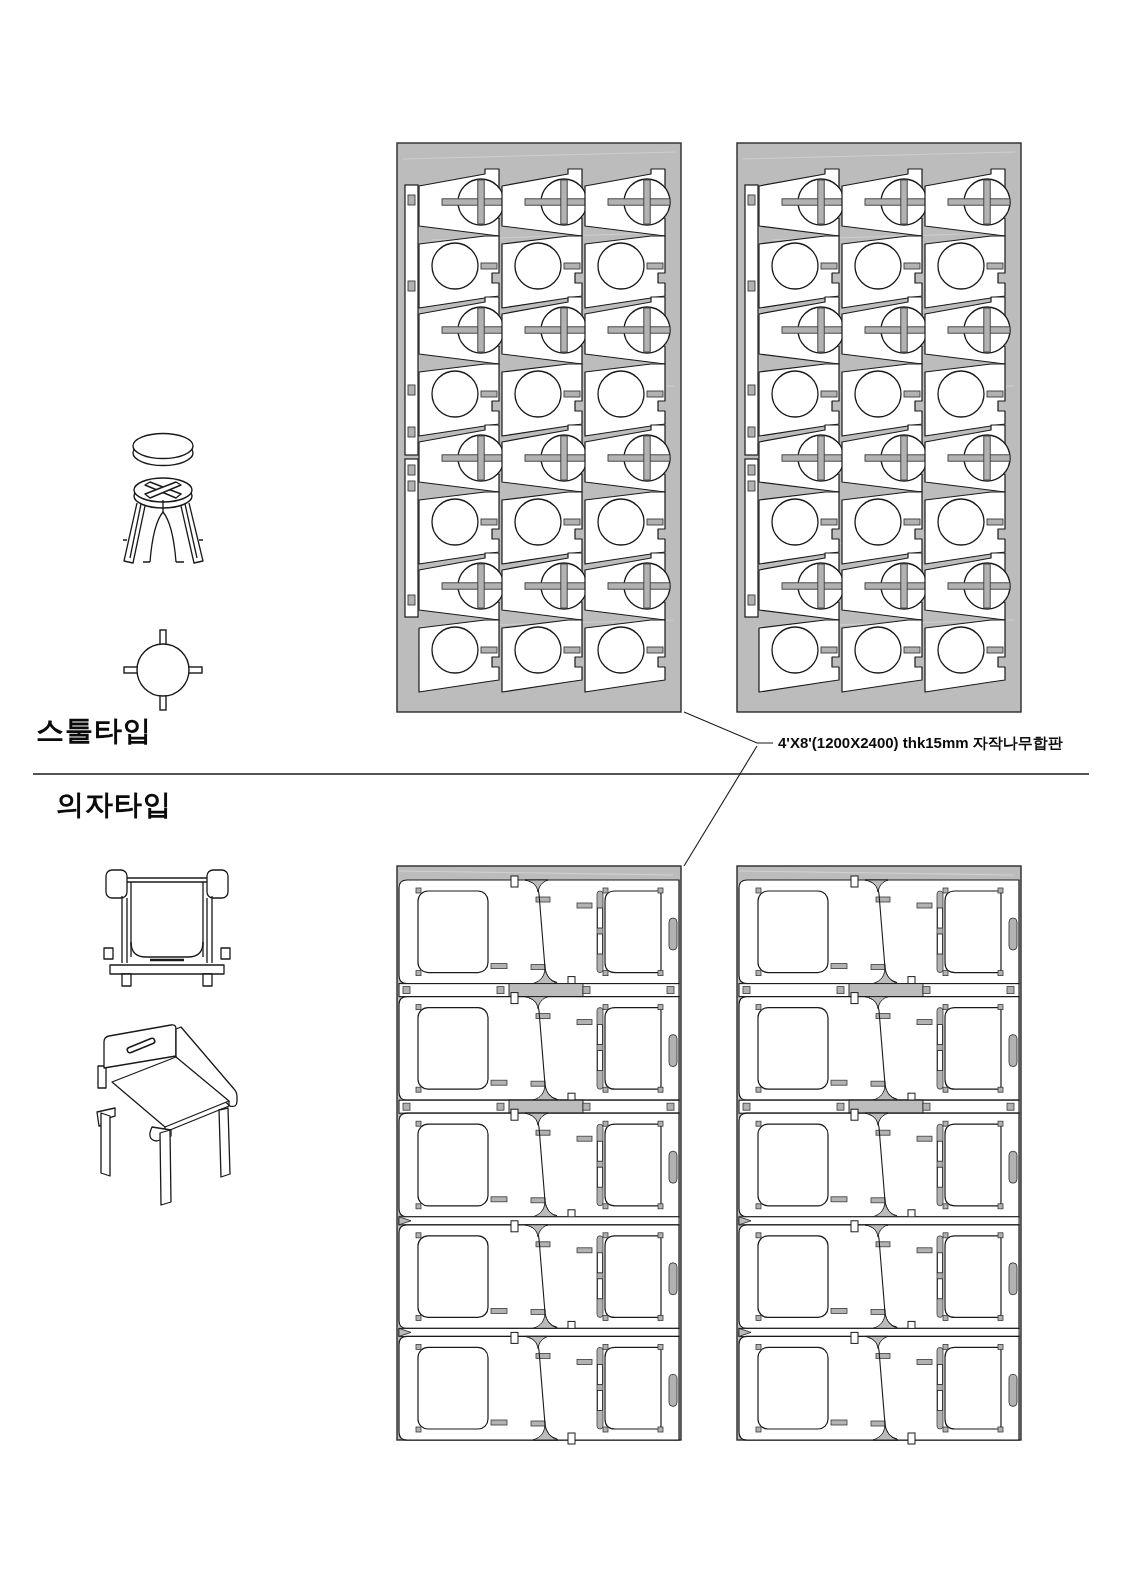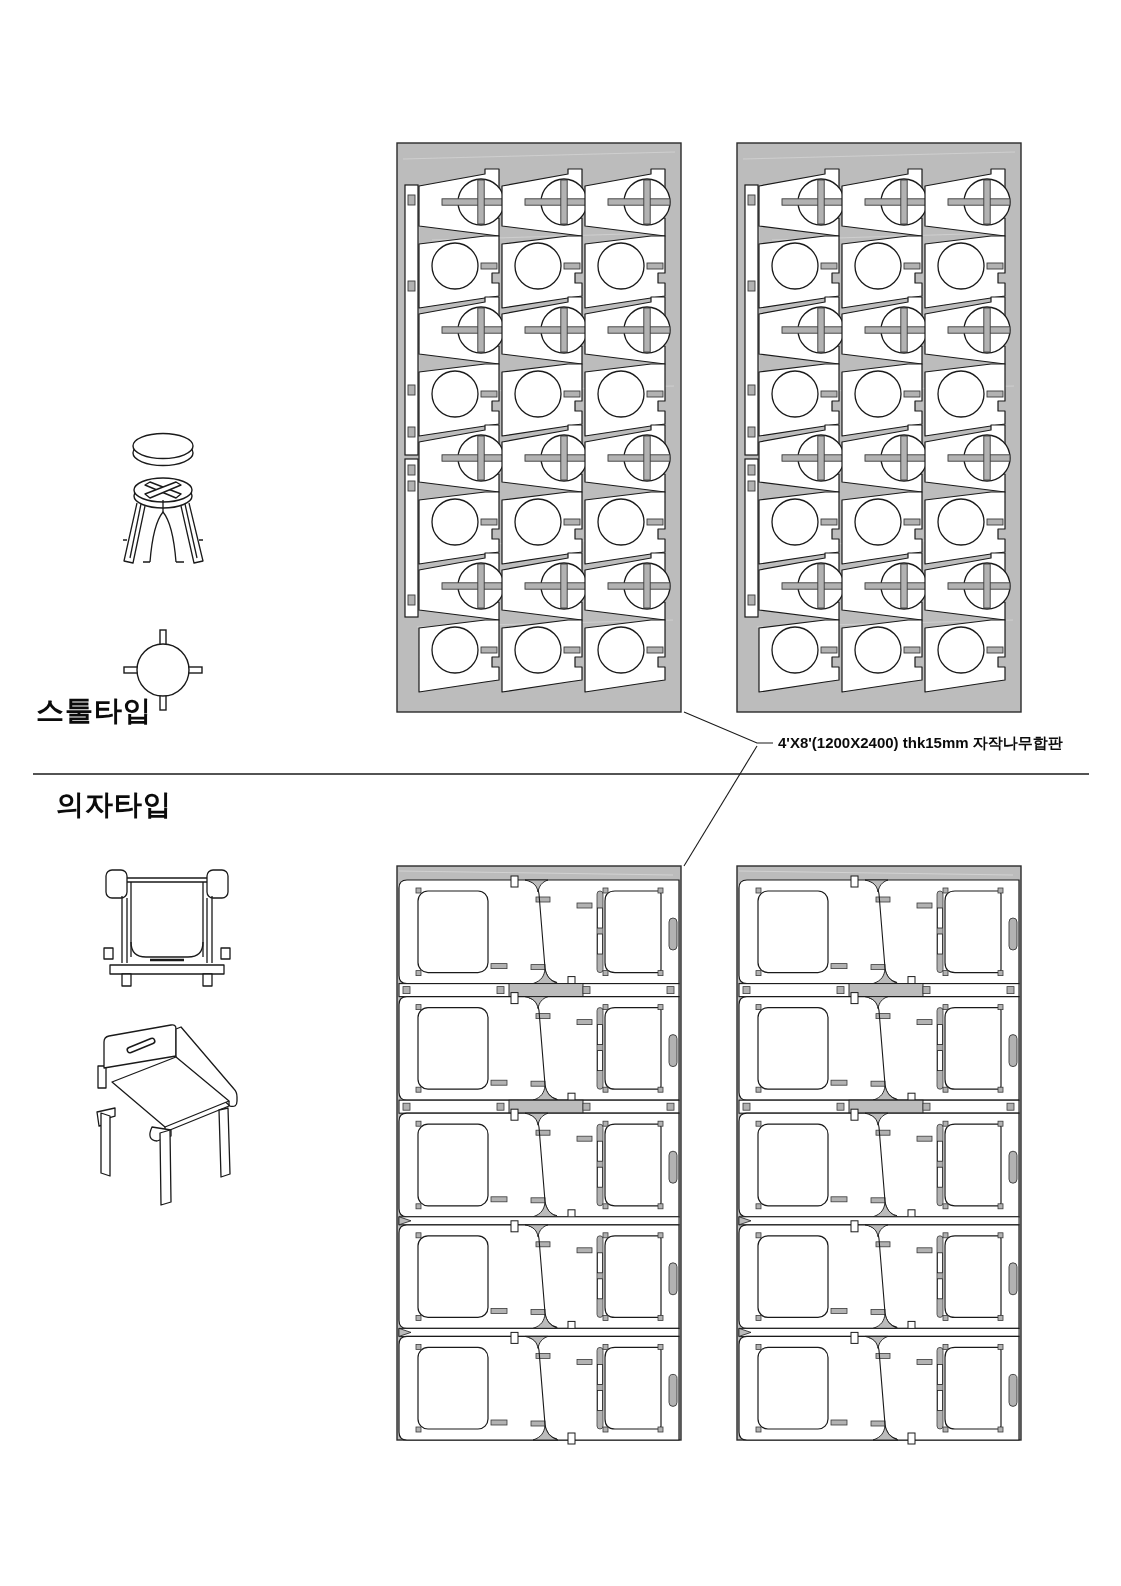--- a/index.html
+++ b/index.html
@@ -1,19 +1,19 @@
 <!DOCTYPE html>
 <html><head>
 <meta charset="utf-8">
 <style>
   html,body{margin:0;padding:0;background:#ffffff;}
   body{font-family:"Liberation Sans","DejaVu Sans",sans-serif;}
   .canvas{position:relative;width:1121px;height:1586px;background:#ffffff;overflow:hidden;}
   .section-title{position:absolute;left:36px;font-size:28px;font-weight:700;color:#0b0b0b;letter-spacing:1px;}
-  .title-stool{top:692px;}
+  .title-stool{top:712px;}
   .title-chair{top:786px;margin-left:20px;}
   .material-label{position:absolute;left:778px;top:734px;font-size:15px;font-weight:700;color:#0b0b0b;letter-spacing:0px;white-space:nowrap;}
   svg{position:absolute;left:0;top:0;}
 </style>
 </head>
 <body>
 
 <div class="canvas">
 
   <svg id="scene" width="1121" height="1586" viewBox="0 0 1121 1586">

